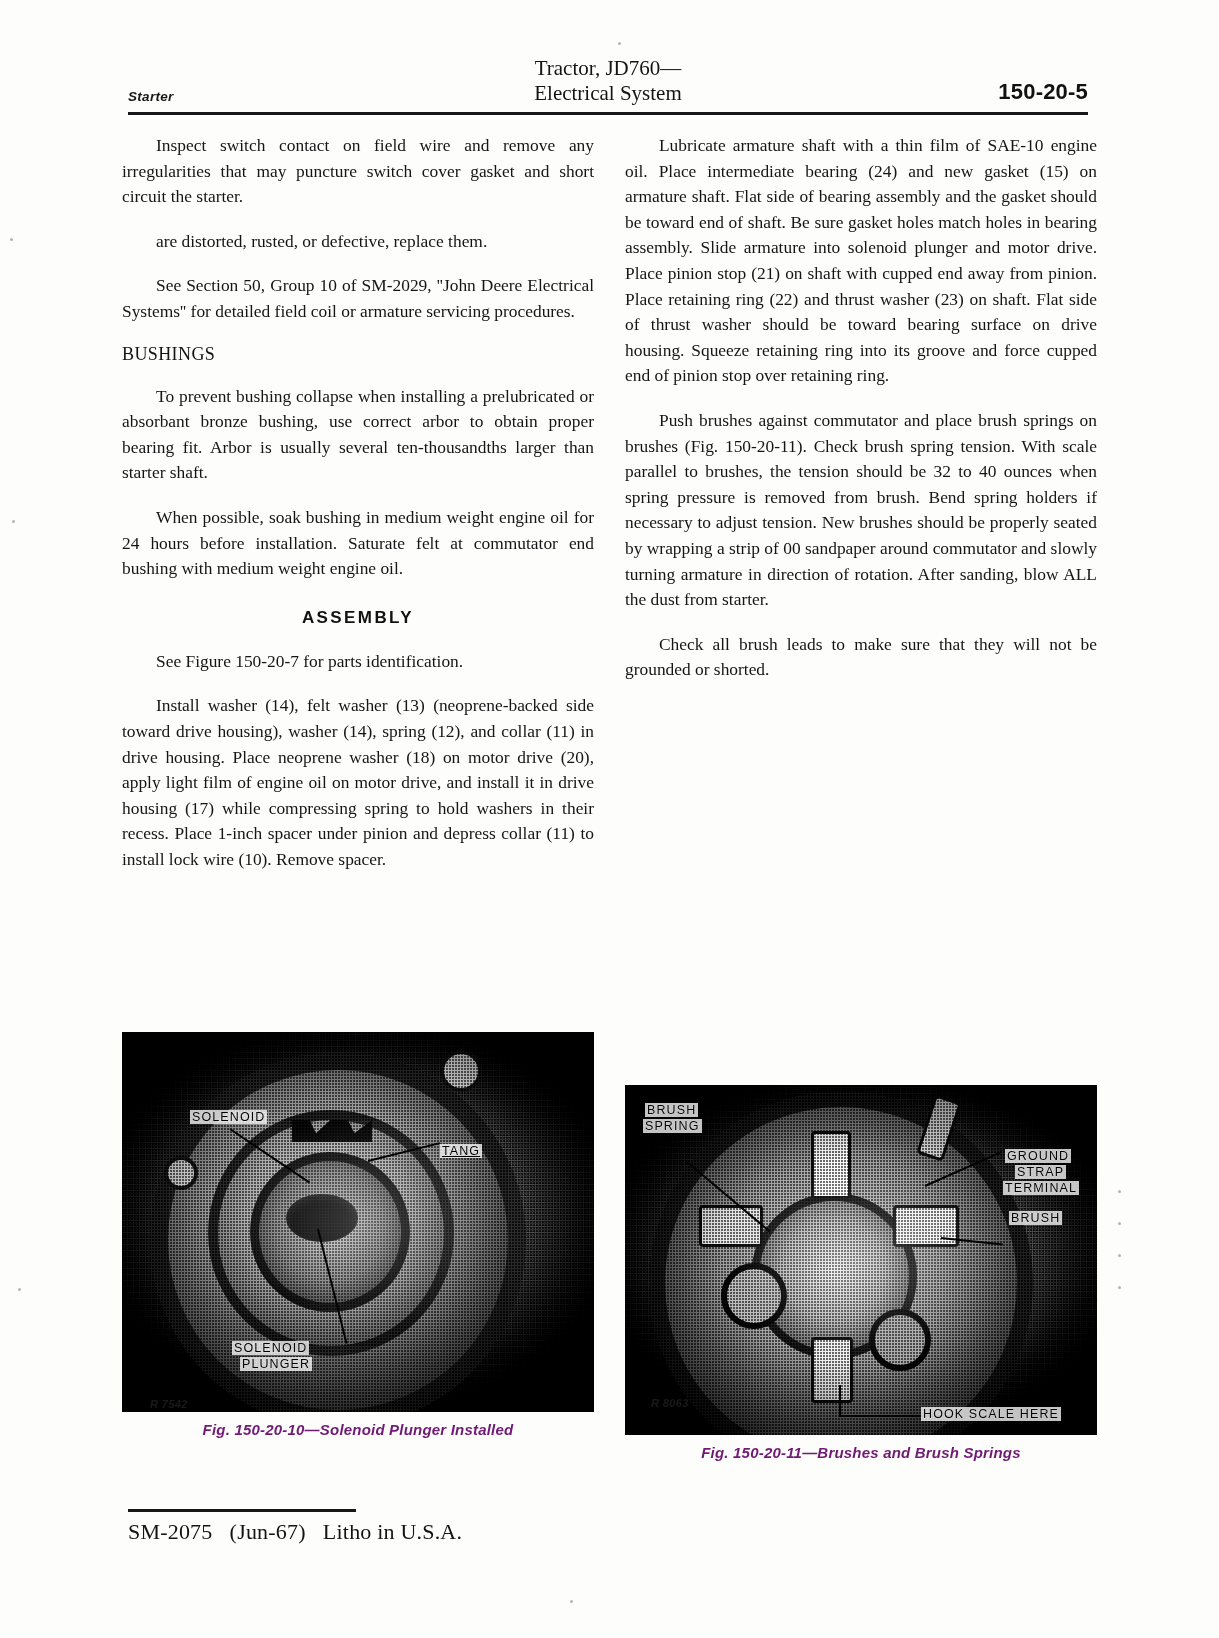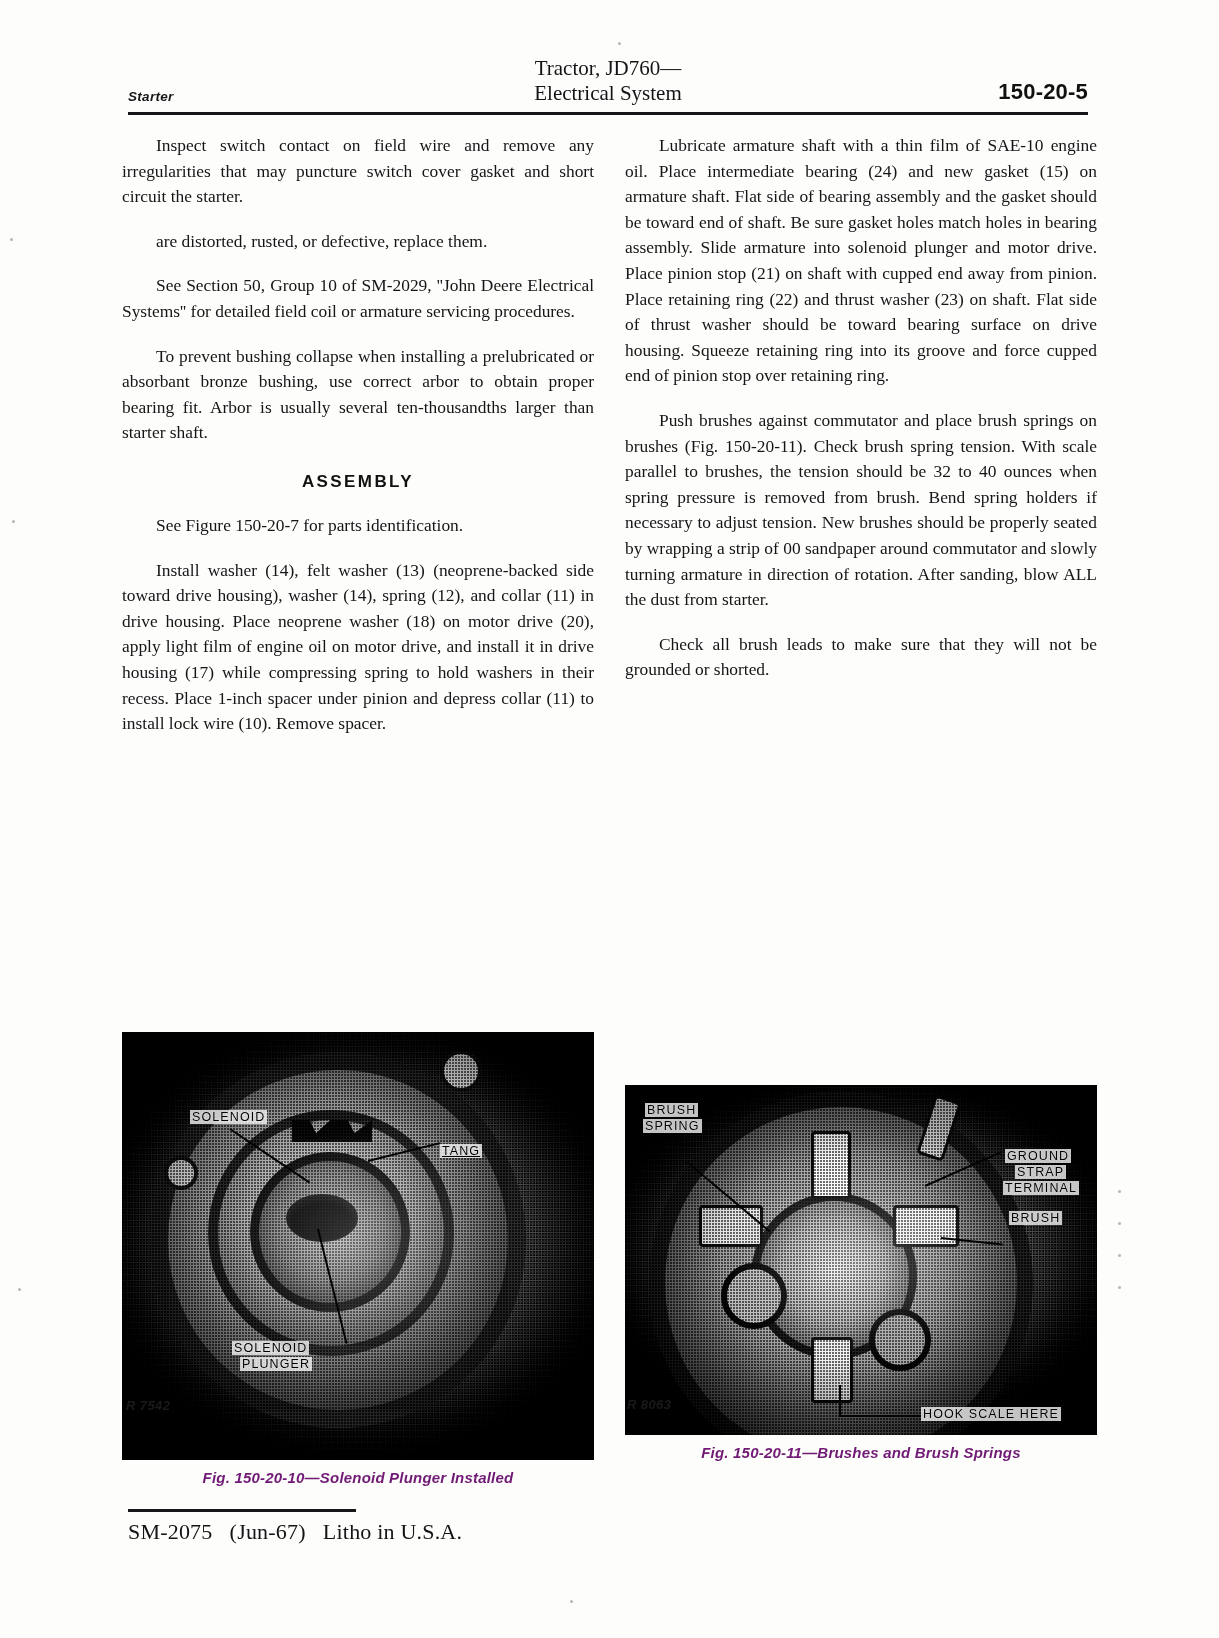--- a/index.html
+++ b/index.html
@@ -126,21 +126,21 @@
   .photo {
     position: relative;
     width: 100%;
     overflow: hidden;
     background:
       repeating-linear-gradient(0deg, rgba(0,0,0,.30) 0 1px, rgba(0,0,0,0) 1px 2px),
       repeating-linear-gradient(90deg, rgba(0,0,0,.22) 0 1px, rgba(0,0,0,0) 1px 2px),
       radial-gradient(ellipse 58% 52% at 50% 48%, #d8d6d0 0%, #b9b6ae 34%, #6e6b65 62%, #2a2927 88%, #151413 100%);
     filter: contrast(1.12) grayscale(1);
   }
-  .photo-left  { height: 428px; }
+  .photo-left  { height: 380px; }
   .photo-right { height: 350px; margin-top: 28px; }
 
   
   .halftone {
     position: absolute;
     inset: 0;
     background-image:
       radial-gradient(circle at 1px 1px, rgba(0,0,0,.55) .9px, rgba(0,0,0,0) 1.1px);
     background-size: 3px 3px;
     mix-blend-mode: multiply;
@@ -179,23 +179,24 @@
     white-space: pre;
     text-shadow: 0 0 1px rgba(255,255,255,.7);
     pointer-events: none;
   }
 
   .fig-id {
     position: absolute;
     font-family: "Liberation Sans", sans-serif;
     font-style: italic;
     font-weight: 700;
-    font-size: 13px;
+    font-size: 11px;
     letter-spacing: .4px;
     color: #1a1a1a;
+    margin-left: 24px;
   }
   .fig-caption {
     margin-top: 9px;
     text-align: center;
     font-family: "Liberation Sans", sans-serif;
     font-style: italic;
     font-weight: 700;
     font-size: 15px;
     letter-spacing: .2px;
     color: #701a75;
@@ -233,21 +234,23 @@
       <div>Electrical System</div>
     </div>
     <div class="hdr-right">150-20-5</div>
   </div>
   <div class="hdr-rule"></div>
 
   <div class="col col-left">
     <p>Inspect switch contact on field wire and remove any irregularities that may puncture switch cover gasket and short circuit the starter.</p>
     <p>are distorted, rusted, or defective, replace them.</p>
     <p>See Section 50, Group 10 of SM-2029, ''John Deere Electrical Systems'' for detailed field coil or armature servicing procedures.</p>
+    <h3 class="sec-head">BUSHINGS</h3>
     <p>To prevent bushing collapse when installing a prelubricated or absorbant bronze bushing, use correct arbor to obtain proper bearing fit. Arbor is usually several ten-thousandths larger than starter shaft.</p>
+    <p>When possible, soak bushing in medium weight engine oil for 24 hours before installation. Saturate felt at commutator end bushing with medium weight engine oil.</p>
     <h3 class="assembly-head">ASSEMBLY</h3>
     <p>See Figure 150-20-7 for parts identification.</p>
     <p>Install washer (14), felt washer (13) (neoprene-backed side toward drive housing), washer (14), spring (12), and collar (11) in drive housing. Place neoprene washer (18) on motor drive (20), apply light film of engine oil on motor drive, and install it in drive housing (17) while compressing spring to hold washers in their recess. Place 1-inch spacer under pinion and depress collar (11) to install lock wire (10). Remove spacer.</p>
   </div>
 
   <div class="col col-right">
     <p>Lubricate armature shaft with a thin film of SAE-10 engine oil. Place intermediate bearing (24) and new gasket (15) on armature shaft. Flat side of bearing assembly and the gasket should be toward end of shaft. Be sure gasket holes match holes in bearing assembly. Slide armature into solenoid plunger and motor drive. Place pinion stop (21) on shaft with cupped end away from pinion. Place retaining ring (22) and thrust washer (23) on shaft. Flat side of thrust washer should be toward bearing surface on drive housing. Squeeze retaining ring into its groove and force cupped end of pinion stop over retaining ring.</p>
     <p>Push brushes against commutator and place brush springs on brushes (Fig. 150-20-11). Check brush spring tension. With scale parallel to brushes, the tension should be 32 to 40 ounces when spring pressure is removed from brush. Bend spring holders if necessary to adjust tension. New brushes should be properly seated by wrapping a strip of 00 sandpaper around commutator and slowly turning armature in direction of rotation. After sanding, blow ALL the dust from starter.</p>
     <p>Check all brush leads to make sure that they will not be grounded or shorted.</p>
   </div>

